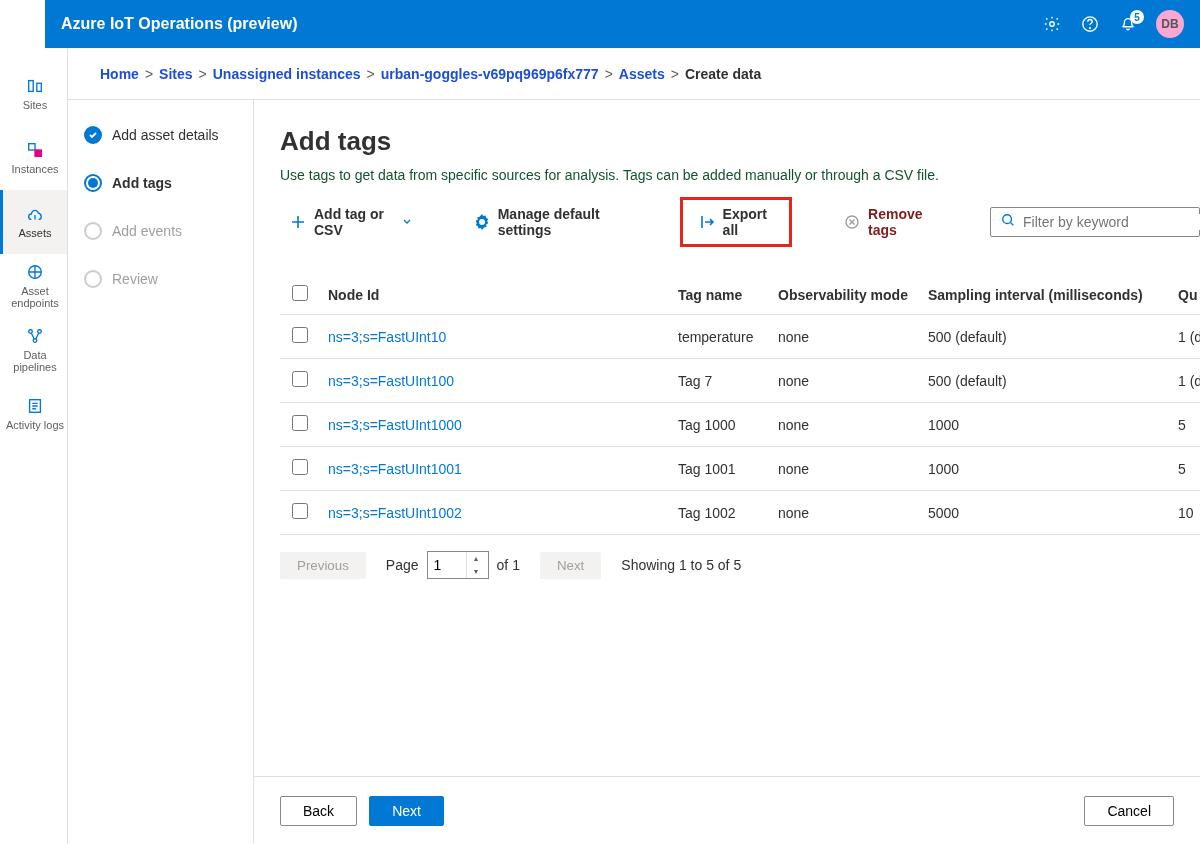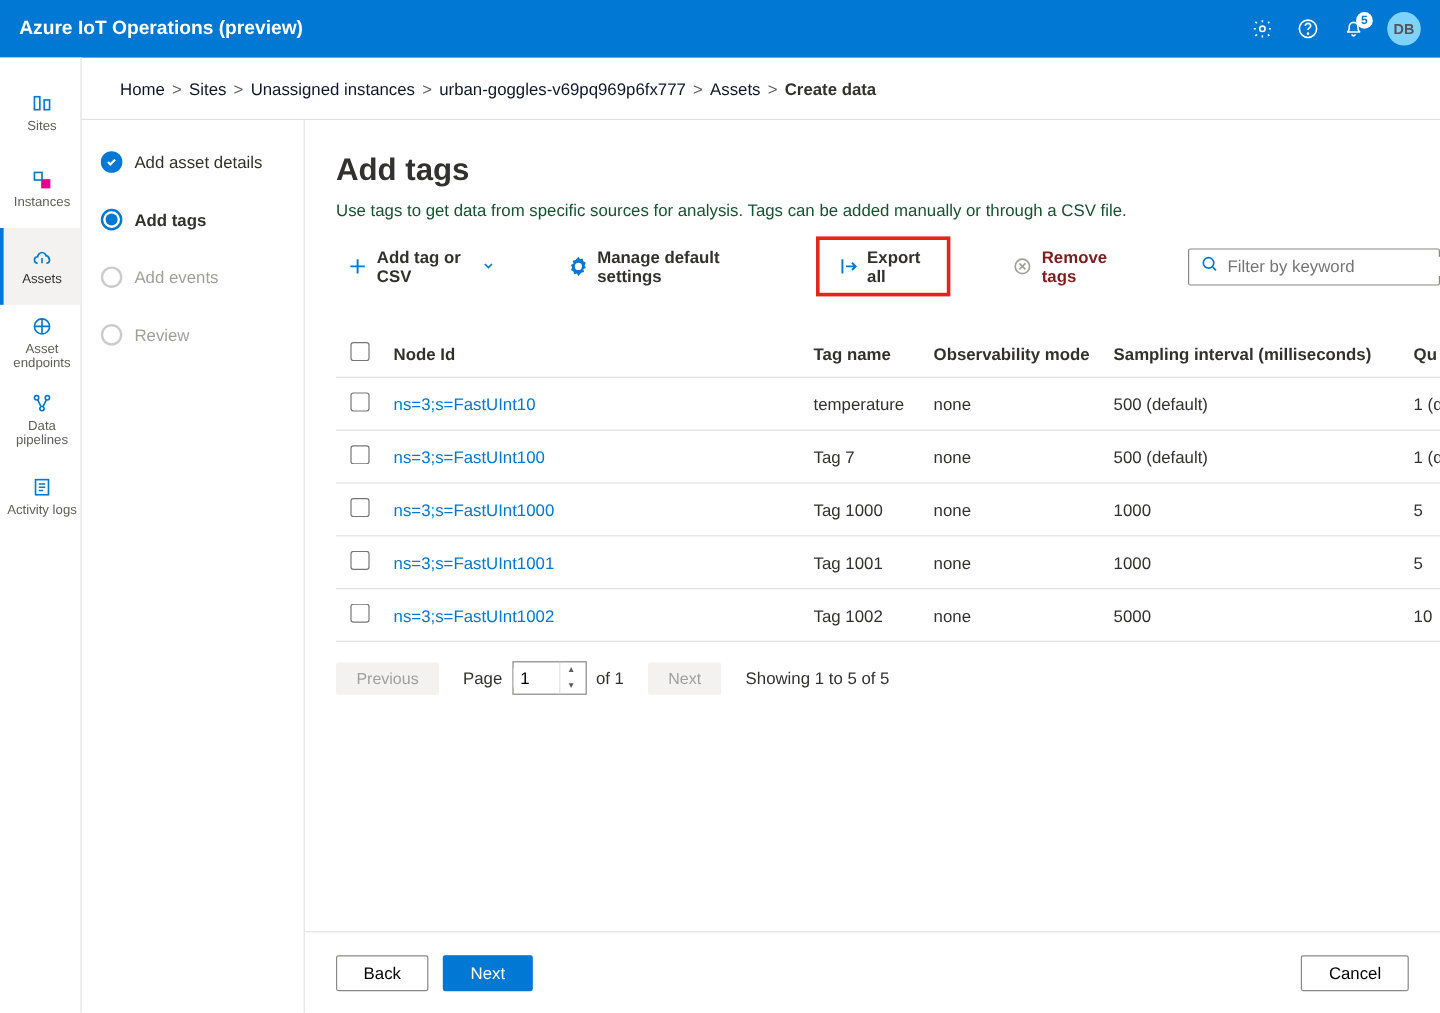--- a/index.html
+++ b/index.html
@@ -1,41 +1,41 @@
 <!DOCTYPE html>
 <html><head>
 <meta charset="utf-8">
 <style>
 * { margin: 0; padding: 0; box-sizing: border-box; font-family: "Segoe UI", -apple-system, BlinkMacSystemFont, sans-serif; }
 body { width: 1200px; height: 844px; overflow: hidden; background: #fff; color: #323130; }
 .app { display: flex; flex-direction: column; height: 844px; }
 
 
-.header { height: 48px; background: #0078d4; color: #fff; display: flex; align-items: center; padding: 0 16px; justify-content: space-between; }
+.header { height: 48px; background: #0078d4; color: #fff; display: flex; align-items: center; padding: 0 16px; justify-content: space-between; margin-left: 45px; }
 .header-title { font-size: 16px; font-weight: 600; }
 .header-right { display: flex; align-items: center; gap: 18px; }
 .header-icon { width: 20px; height: 20px; display: flex; align-items: center; justify-content: center; cursor: pointer; position: relative; }
 .notif-badge { position: absolute; top: -4px; right: -6px; background: #fff; color: #0078d4; font-size: 10px; font-weight: 600; border-radius: 8px; min-width: 14px; height: 14px; display: flex; align-items: center; justify-content: center; padding: 0 3px; }
-.avatar { width: 28px; height: 28px; border-radius: 50%; background: #7dd3fc; color: #555; display: flex; align-items: center; justify-content: center; font-size: 12px; font-weight: 600; }
+.avatar { width: 28px; height: 28px; border-radius: 50%; background: #f9a8d4; color: #555; display: flex; align-items: center; justify-content: center; font-size: 12px; font-weight: 600; }
 
 
 .body { display: flex; flex: 1; min-height: 0; }
 
 
 .rail { width: 68px; background: #fff; border-right: 1px solid #e1e1e1; display: flex; flex-direction: column; padding-top: 14px; }
 .rail-item { display: flex; flex-direction: column; align-items: center; justify-content: center; height: 64px; font-size: 11px; color: #605e5c; cursor: pointer; gap: 4px; border-left: 3px solid transparent; text-align: center; line-height: 1.1; padding: 0 2px; }
 .rail-item.active { border-left-color: #0078d4; color: #323130; background: #f3f2f1; }
 .rail-icon { width: 18px; height: 18px; }
 
 
 .content { flex: 1; display: flex; flex-direction: column; min-width: 0; }
 
 
 .breadcrumb-bar { height: 52px; display: flex; align-items: center; padding: 0 32px; border-bottom: 1px solid #e1e1e1; font-size: 14px; }
-.breadcrumb-bar a { color: #0f172a; text-decoration: none; cursor: pointer; }
+.breadcrumb-bar a { color: #1d4ed8; text-decoration: none; cursor: pointer; font-weight: bold; }
 .breadcrumb-bar .sep { margin: 0 6px; color: #605e5c; }
 .breadcrumb-bar .current { font-weight: 600; }
 
 
 .main-split { flex: 1; display: flex; min-height: 0; }
 
 
 .steps { width: 186px; border-right: 1px solid #e1e1e1; padding: 26px 16px; }
 .step { display: flex; align-items: center; gap: 10px; margin-bottom: 30px; font-size: 14px; cursor: pointer; }
 .step .circle { width: 18px; height: 18px; border-radius: 50%; border: 2px solid #ccc; flex-shrink: 0; display: flex; align-items: center; justify-content: center; }

